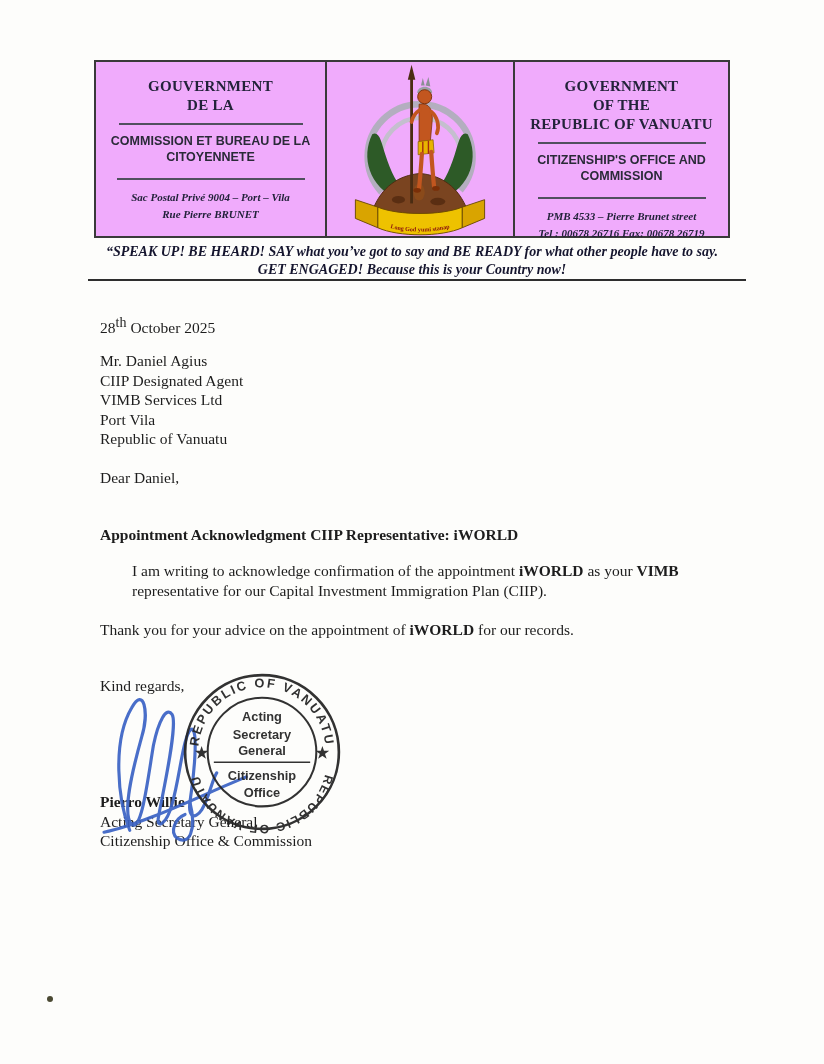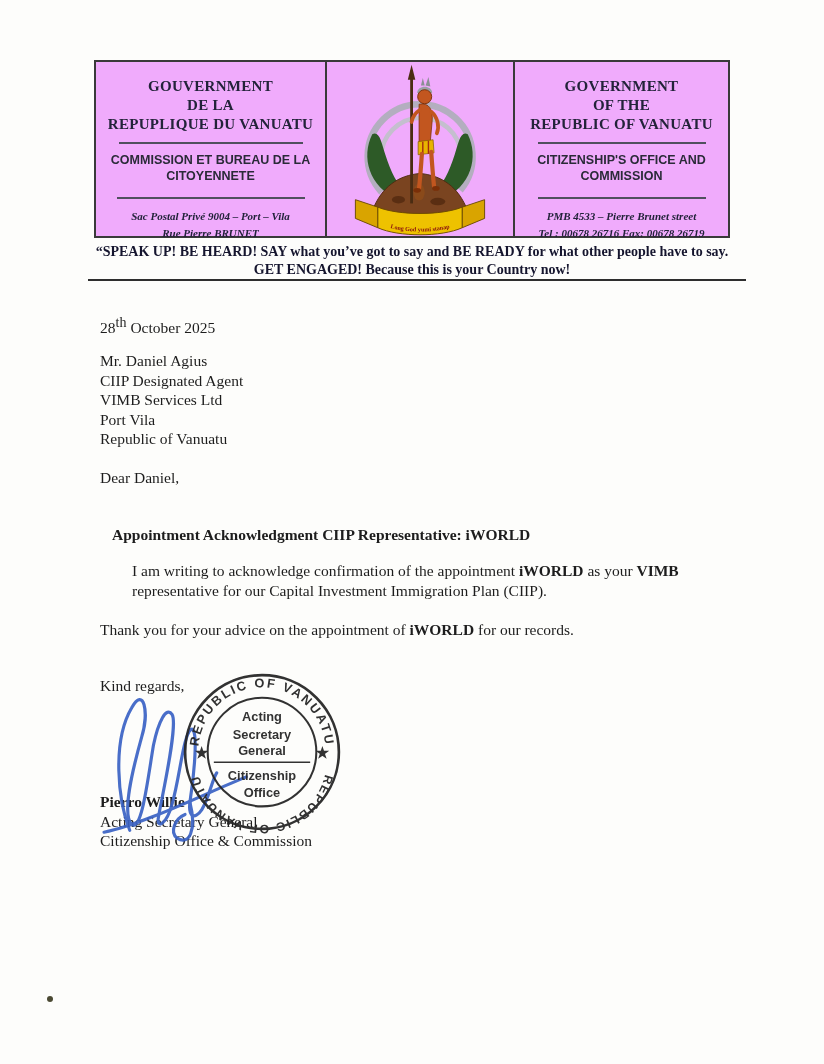--- a/index.html
+++ b/index.html
@@ -17,31 +17,31 @@
   .lh-left  { width:231px; border-right:2px solid #3a3a3a; }
   .lh-mid   { width:188px; border-right:2px solid #3a3a3a; display:flex; align-items:flex-start; justify-content:center; padding-top:1px; }
   .lh-right { flex:1; }
   .lh-title { font-weight:bold; font-size:15px; line-height:19px; color:#23233a; letter-spacing:.3px; }
   .lh-rule  { height:2px; background:#50505e; margin:8px auto 8px; }
   .lh-dept  { font-family:"Liberation Sans", sans-serif; font-weight:bold; font-size:12.5px; line-height:16px; color:#2a2a38; }
   .lh-addr  { font-style:italic; font-weight:bold; font-size:11px; line-height:17px; color:#22223a; margin-top:9px; }
   
   .motto {
     position:absolute; left:0; top:243px; width:100%; text-align:center;
-    font-weight:bold; font-size:14px; line-height:17.5px; color:#15152e;
+    font-style:italic; font-weight:bold; font-size:14px; line-height:17.5px; color:#15152e;
   }
   .motto-rule { position:absolute; left:88px; top:279px; width:658px; height:2px; background:#2e2e2e; }
   
   .body-text { position:absolute; font-size:15.5px; line-height:19.5px; color:#1d1d1d; }
   .date      { left:100px; top:313px; }
   .date sup  { font-size:14px; vertical-align:super; }
   .date .rest{ margin-left:4px; }
   .recipient { left:100px; top:351px; }
   .salutation{ left:100px; top:468px; }
-  .subject   { left:100px; top:525px; font-weight:bold;margin-left:12px; }
+  .subject   { left:100px; top:525px; font-weight:bold; }
   .para1     { left:100px; top:561px; width:620px;margin-left:32px; }
   .para2     { left:100px; top:620px; width:620px; }
   .closing   { left:100px; top:676px; }
   .signer    { left:100px; top:792px; z-index:2; }
   .signer .name { font-weight:bold; }
   b.inlinebold { font-weight:bold; }
   
   .signature { position:absolute; left:95px; top:684px; width:190px; height:168px; z-index:3; }
   .stamp     { position:absolute; left:180px; top:666px; width:164px; height:168px; z-index:4; opacity:.94; }
   .stamp text { font-family:"Liberation Sans", sans-serif; font-weight:bold; fill:#262626; }
@@ -52,21 +52,20 @@
 <body>
 
 <div class="page">
 
   <div class="letterhead">
 
     <div class="lh-cell lh-left">
       <div class="lh-title">
         <div>GOUVERNMENT</div>
         <div>DE LA</div>
-        <div>REPUPLIQUE DU VANUATU</div>
       </div>
       <div class="lh-rule" style="width:184px"></div>
       <div class="lh-dept">
         <div>COMMISSION ET BUREAU DE LA</div>
         <div>CITOYENNETE</div>
       </div>
       <div class="lh-rule" style="width:188px; margin-top:13px"></div>
       <div class="lh-addr">
         <div>Sac Postal Privé 9004 – Port – Vila</div>
         <div>Rue Pierre BRUNET</div>

